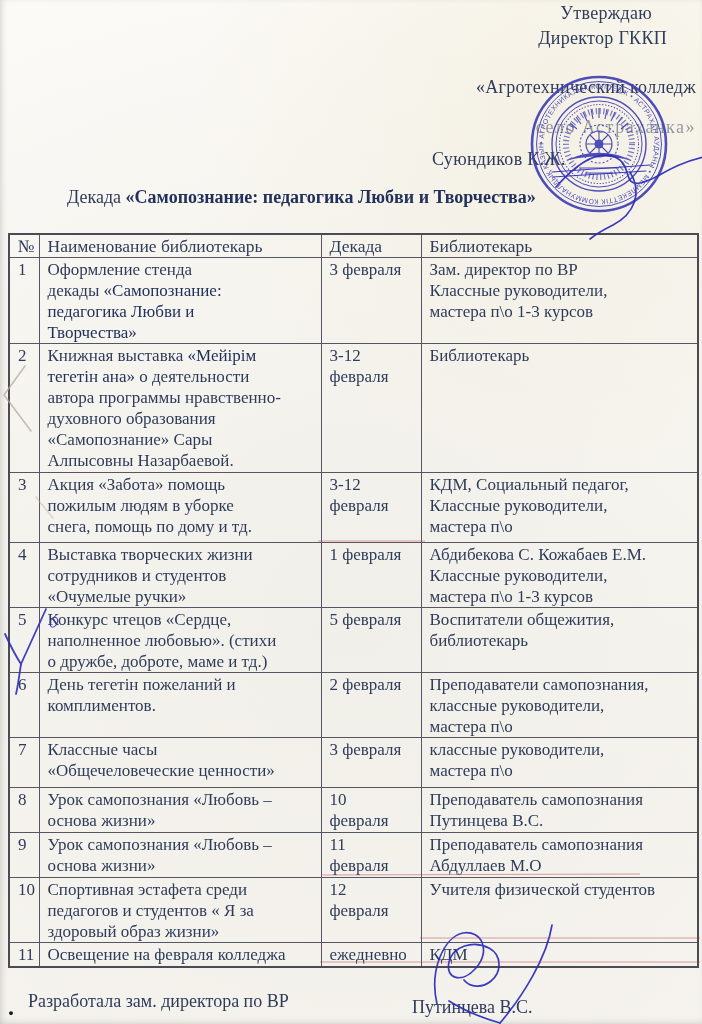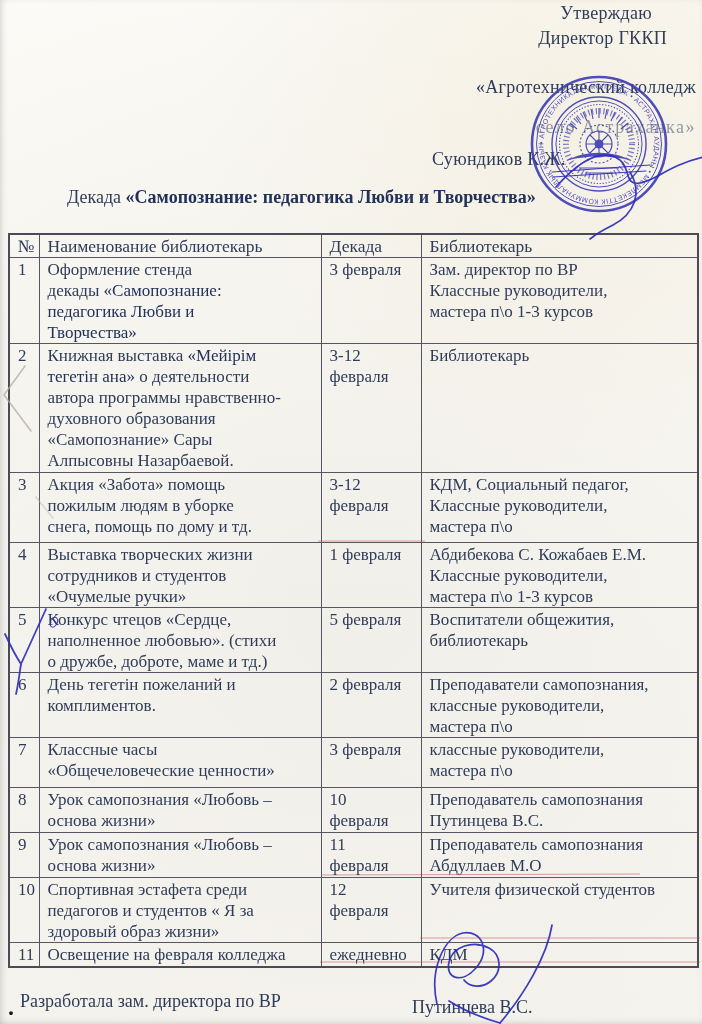--- a/index.html
+++ b/index.html
@@ -164,21 +164,21 @@
     <tr style="height:24px">
       <td class="c-num">11</td>
       <td><span>Освещение на февраля колледжа</span></td>
       <td>ежедневно</td>
       <td>КДМ</td>
     </tr>
   </tbody>
     </table>
 
   <div class="abs footer-dot" style="left:8px;top:994px;">.</div>
-  <div class="abs footer-text" style="left:20px;top:991px;">Разработала зам. директора по ВР</div>
+  <div class="abs footer-text" style="left:28px;top:991px;">Разработала зам. директора по ВР</div>
   <div class="abs footer-text" style="left:412px;top:997px;">Путинцева В.С.</div>
 
   <svg class="overlay" width="702" height="1024" viewBox="0 0 702 1024">
 
     <g transform="translate(599,144)" opacity="0.9">
       <circle r="67" fill="none" stroke-width="2.6" stroke="#3c3cb5"></circle>
       <circle r="62.5" fill="none" stroke-width="1" stroke="#3c3cb5"></circle>
       <circle r="47" fill="none" stroke-width="1.4" stroke="#3c3cb5"></circle>
       <circle r="43" fill="none" stroke-width="1" stroke="#3c3cb5"></circle>
       <path id="ringPath" d="M -55.5,0 A 55.5,55.5 0 1,1 55.5,0 A 55.5,55.5 0 1,1 -55.5,0" fill="none"></path>

